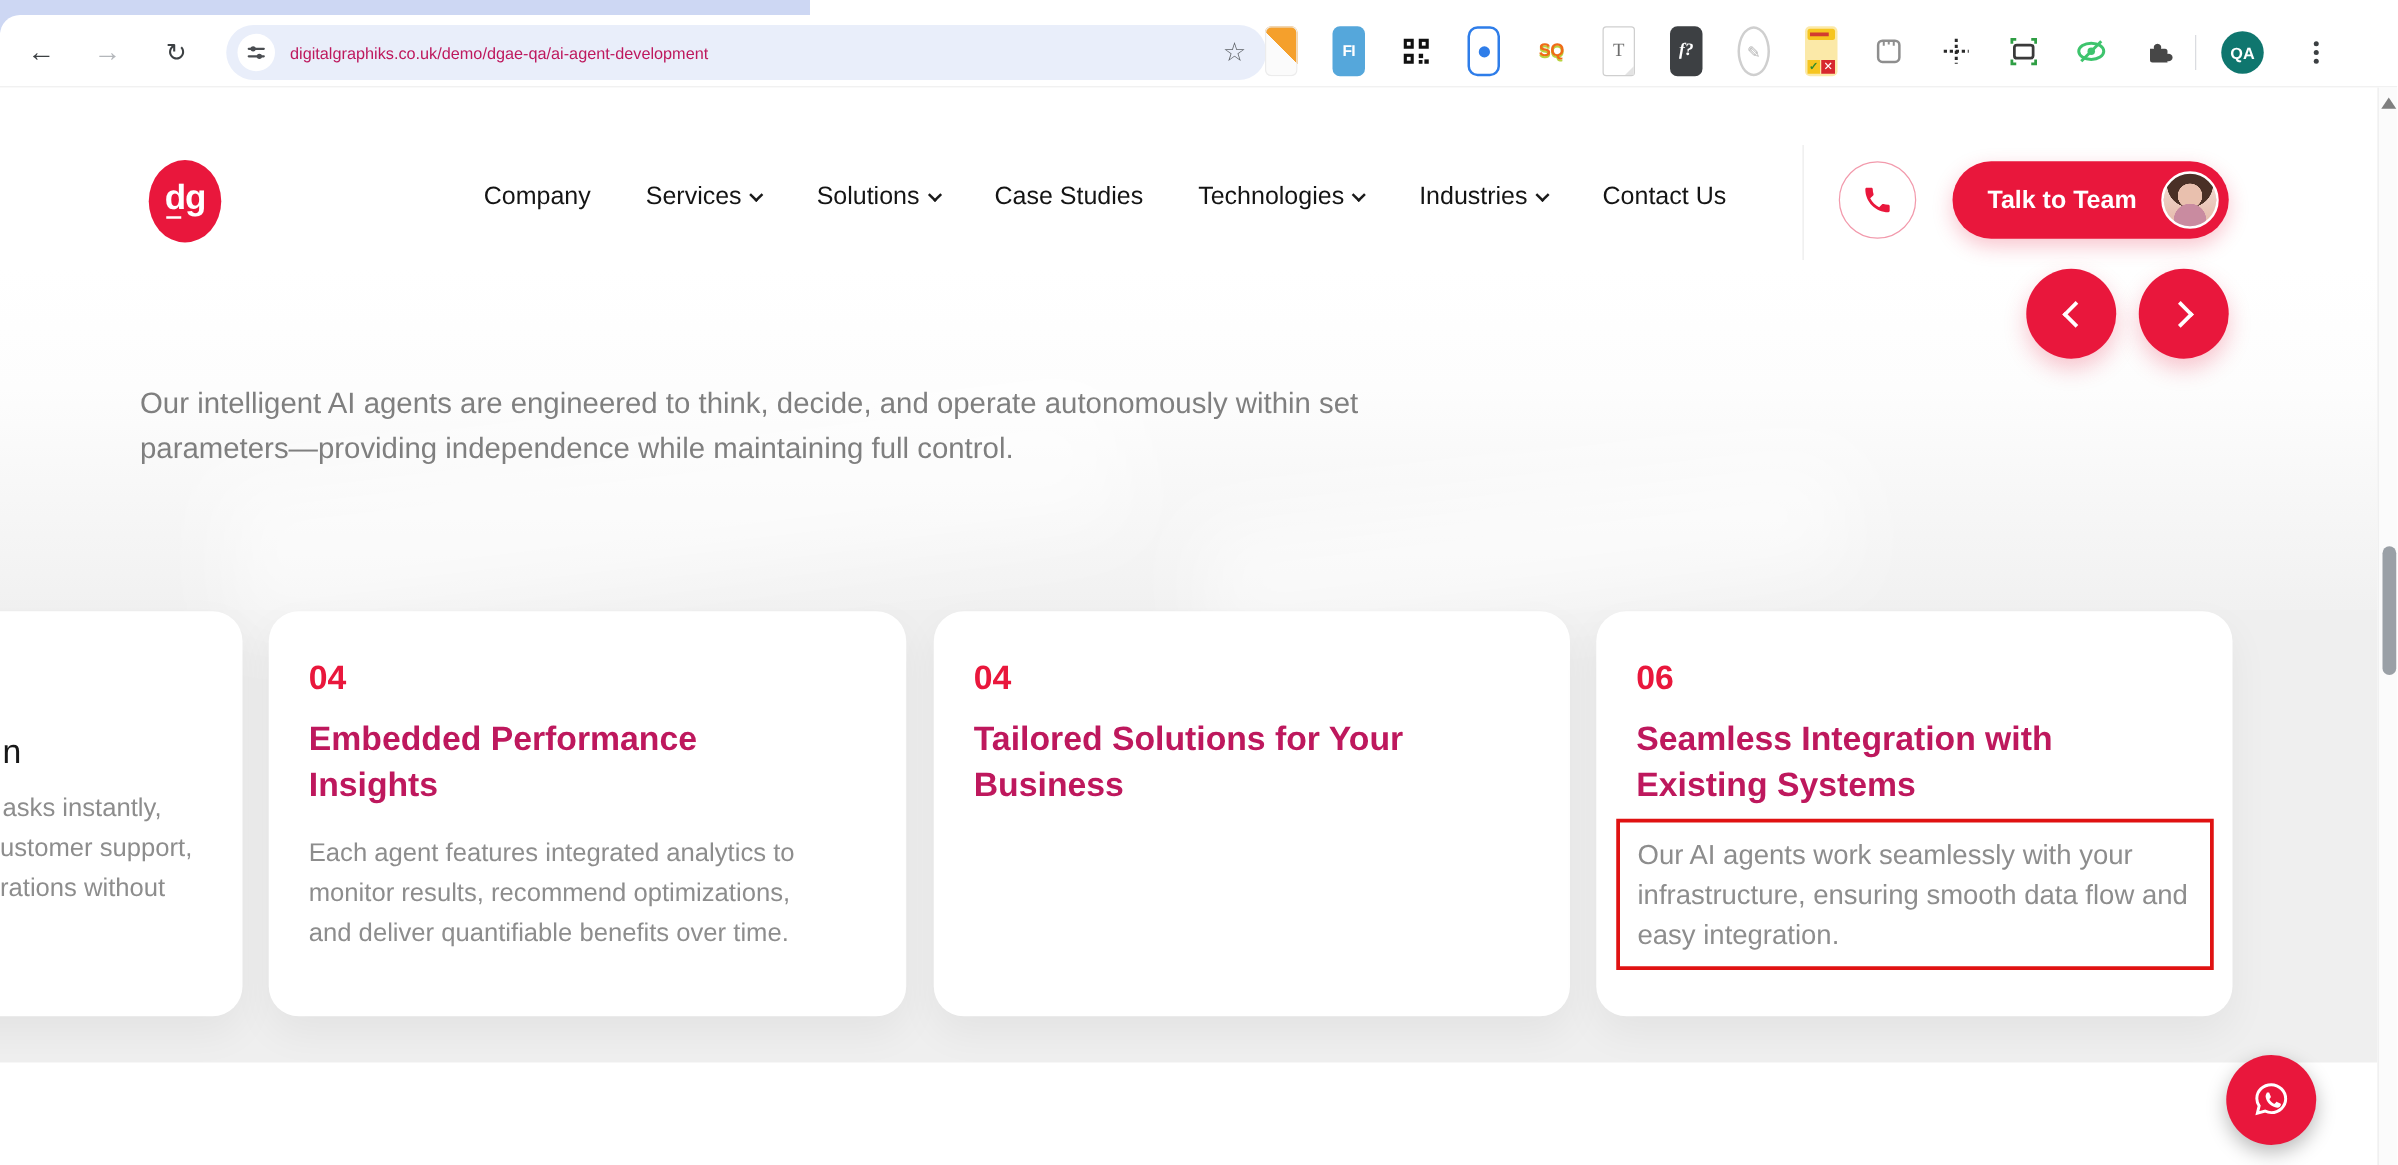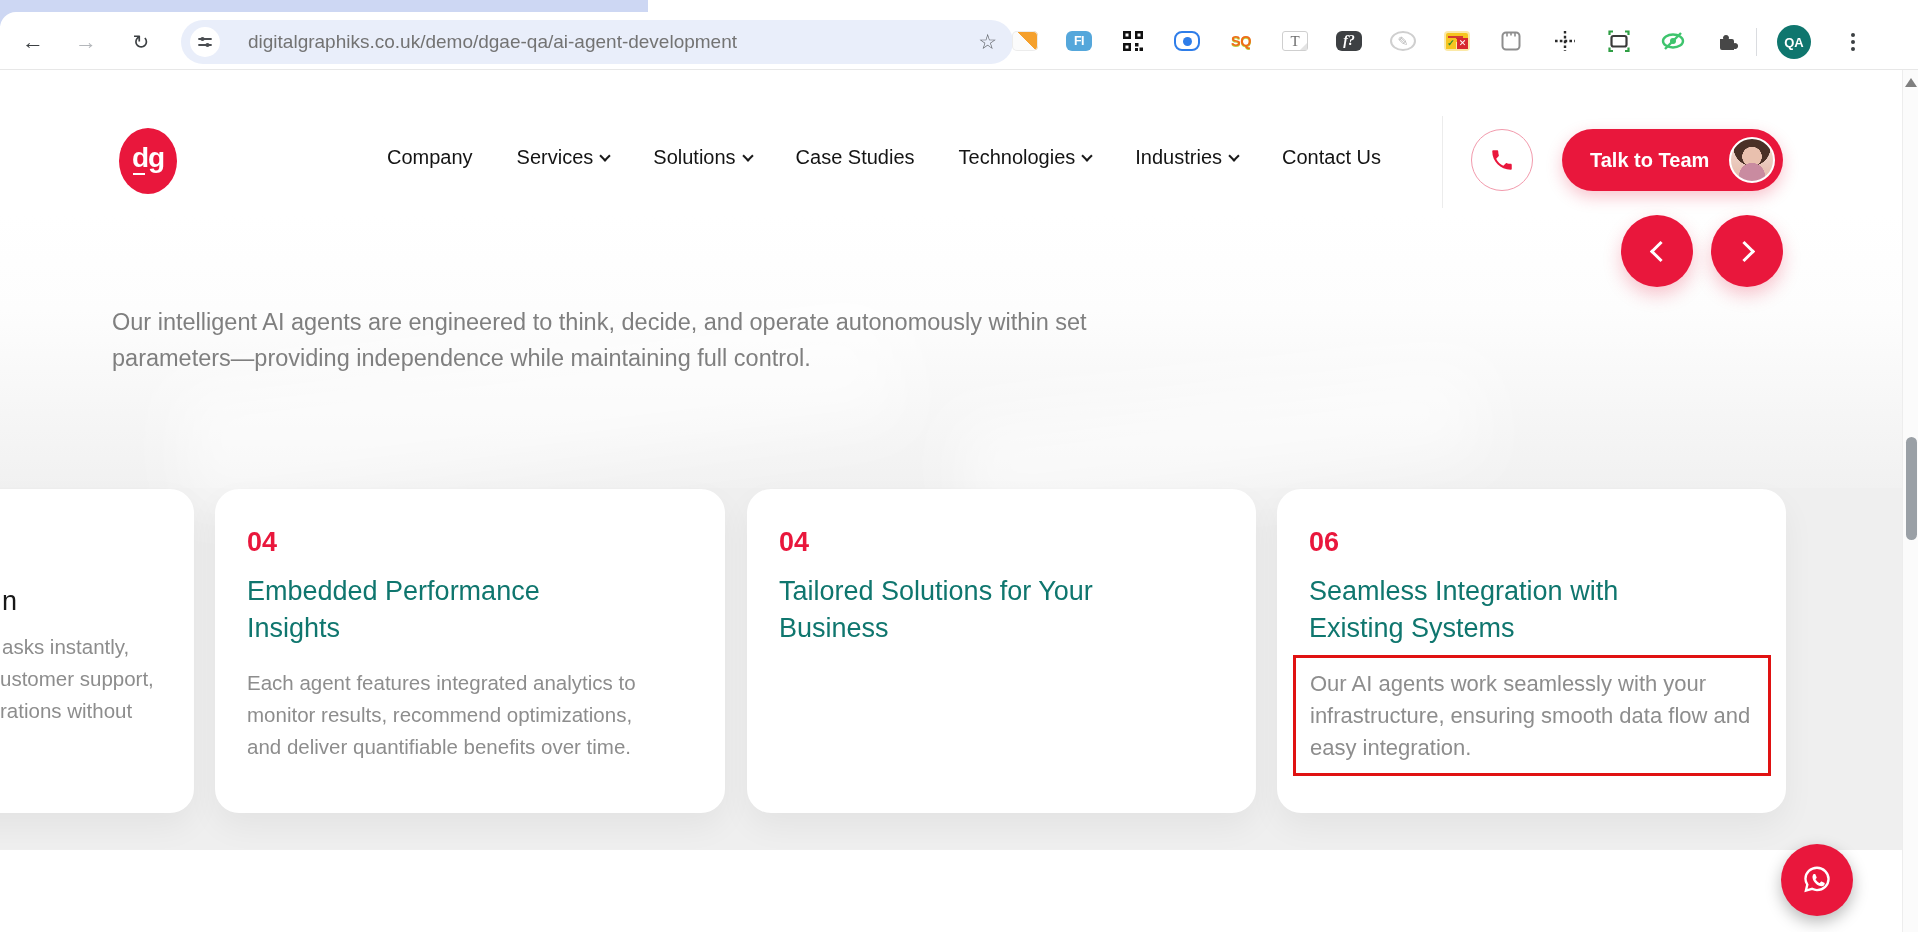--- a/index.html
+++ b/index.html
@@ -23,24 +23,24 @@
     border-top-left-radius:16px;border-bottom:1px solid #e7e7e7}
   .navbtn{position:absolute;top:14px;width:32px;height:32px;display:flex;align-items:center;justify-content:center;
     font-size:22px;color:#3c4043;border-radius:50%;cursor:pointer;user-select:none}
   .navbtn.back{left:17px}
   .navbtn.fwd{left:70px;color:#b4b7bb}
   .navbtn.reload{left:125px;font-size:20px}
   .urlbar{position:absolute;left:181px;top:8px;width:832px;height:44px;background:var(--urlbg);
     border-radius:22px;display:flex;align-items:center}
   .siteinfo{width:30px;height:30px;margin-left:9px;border-radius:50%;background:#fff;
     display:flex;align-items:center;justify-content:center;flex:0 0 auto}
-  .urltext{margin-left:28px;font-size:19px;color:#737373;white-space:nowrap}
+  .urltext{margin-left:12px;font-size:13px;color:#be185d;white-space:nowrap}
   .star{margin-left:auto;margin-right:16px;font-size:21px;color:#5f6368}
   .extrow{position:absolute;left:1012px;top:16px;height:26px;display:flex;gap:28px;align-items:center}
-  .ext{width:26px;height:20px;display:flex;align-items:center;justify-content:center;position:relative;flex:0 0 auto}
+  .ext{width:26px;height:40px;display:flex;align-items:center;justify-content:center;position:relative;flex:0 0 auto}
   .ext-measure{background:linear-gradient(225deg,#f5a02c 46%,#fbfbfb 46%);border-radius:5px;box-shadow:inset 0 0 0 1px #ececec}
   .ext-fi{background:#55a7db;border-radius:6px;color:#fff;font-size:12.5px;font-weight:bold;letter-spacing:-.5px}
   .ext-record{border:2.5px solid #2e7de9;border-radius:8px;background:#fff}
   .ext-record i{width:9px;height:9px;border-radius:50%;background:#2e7de9}
   .ext-sq{color:#ef6c17;font-weight:800;font-size:14.5px;letter-spacing:-.5px;text-shadow:0 1px 0 #b8d23c}
   .ext-tdoc{background:#fff;border:1px solid #cfcfcf;border-radius:3px;
     font-family:"Liberation Serif",serif;color:#6d6d6d;font-size:15px}
   .ext-tdoc::after{content:"";position:absolute;right:0;bottom:0;border-style:solid;border-width:0 0 7px 7px;
     border-color:transparent transparent #e3e3e3 transparent}
   .ext-fq{background:#3d4043;border-radius:6px;color:#fff;font-family:"Liberation Serif",serif;
@@ -105,21 +105,21 @@
   .car-next{left:1711px}
   .chev-l{width:15px;height:15px;border-right:3.4px solid #fff;border-bottom:3.4px solid #fff;
     transform:rotate(135deg);margin-left:6px}
   .chev-r{width:15px;height:15px;border-right:3.4px solid #fff;border-bottom:3.4px solid #fff;
     transform:rotate(-45deg);margin-right:6px}
 
   
   .card{position:absolute;top:401px;width:510px;height:324px;background:#fff;border-radius:24px;
     box-shadow:0 14px 32px rgba(0,0,0,.05)}
   .card-num{position:absolute;left:32px;top:38px;font-size:27px;font-weight:700;color:var(--red)}
-  .card-title{position:absolute;left:32px;top:84px;font-size:27px;line-height:37px;font-weight:400;color:#0f766e}
+  .card-title{position:absolute;left:32px;top:84px;font-size:27px;line-height:37px;font-weight:700;color:#be185d}
   .card-body{position:absolute;left:32px;top:178px;font-size:20.5px;line-height:32px;color:var(--grey-body)}
   .card04{left:215px}.card04 .card-title{width:340px}.card04 .card-body{width:415px}
   .card05{left:747px;width:509px}.card05 .card-title{width:390px}.card05 .card-body{width:430px}
   .card06{left:1277px;width:509px}.card06 .card-title{width:400px}
   .hl-box{position:absolute;left:16px;top:166px;width:478px;height:121px;border:3px solid var(--annot);
     padding:10px 14px}
   .hl-box .hl-text{font-size:22px;line-height:32px;color:var(--grey-body)}
   .card-partial{left:-270px;width:464px}
   .pc-title{position:absolute;left:272px;top:94px;font-size:27px;line-height:37px;font-weight:500;color:#181818}
   .pc-line{position:absolute;font-size:20.5px;color:var(--grey-body);white-space:nowrap}

